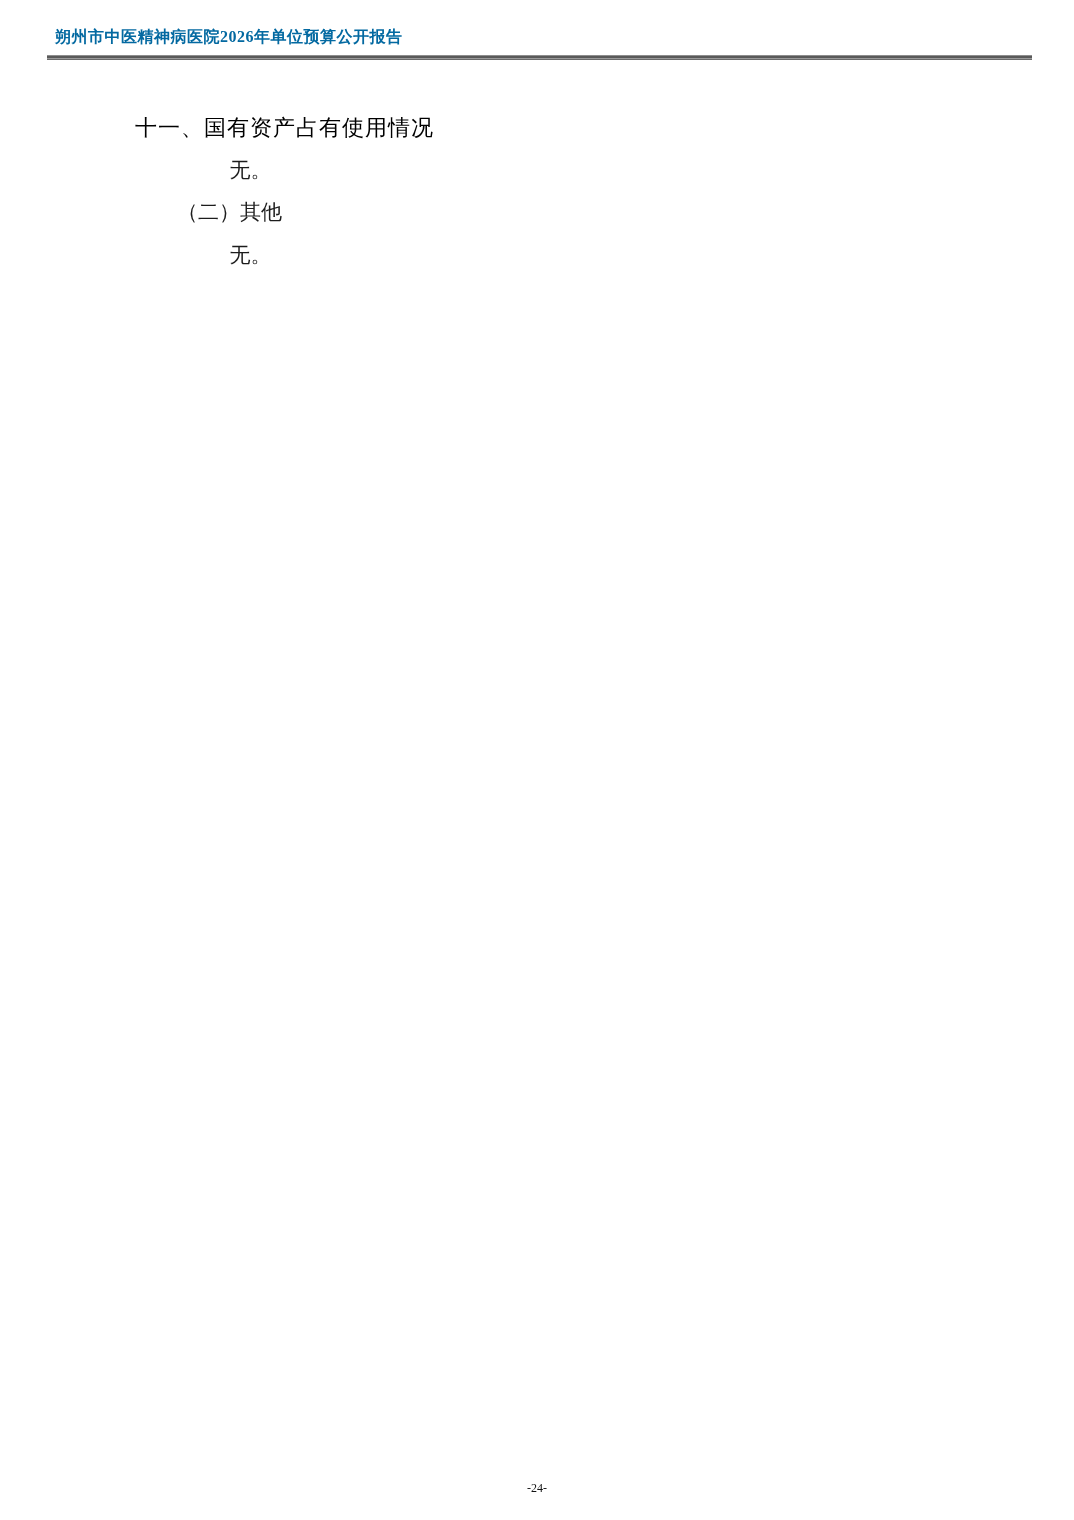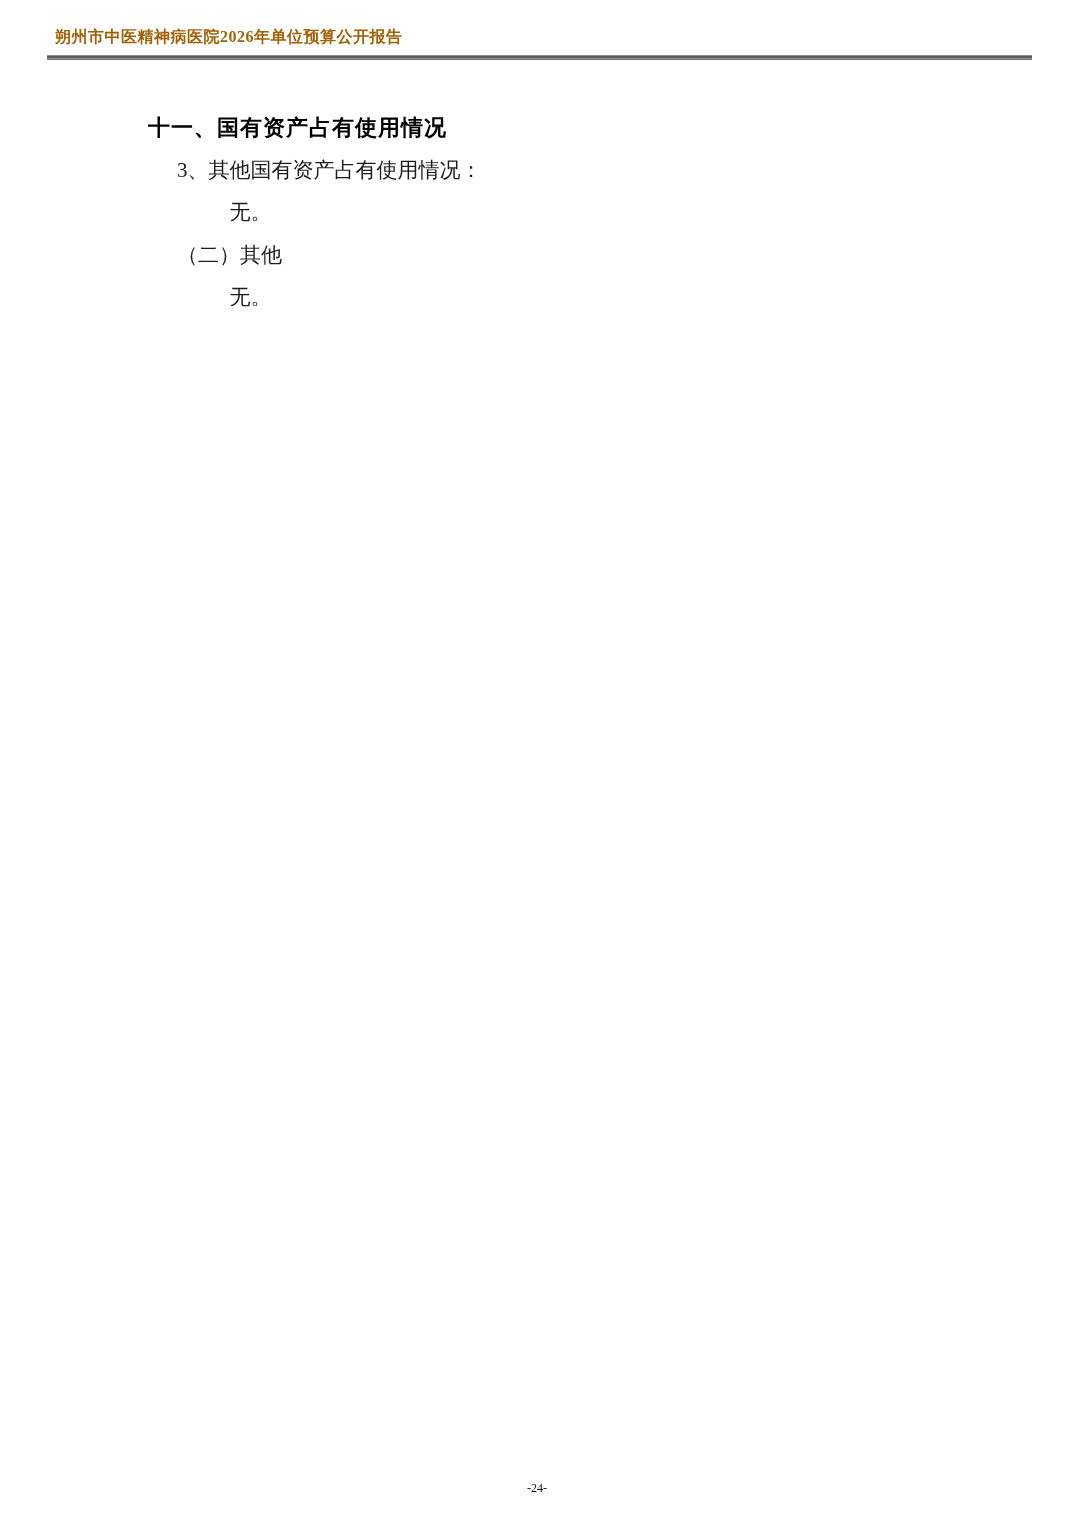--- a/index.html
+++ b/index.html
@@ -13,21 +13,21 @@
   }
   .page { position: absolute; inset: 0; }
 
   
   .doc-header-title {
     position: absolute;
     left: 55px; top: 27px;
     font-size: 16px;
     font-weight: bold;
     letter-spacing: 0.5px;
-    color: #a16207;
+    color: #0369a1;
     white-space: nowrap;
   }
   .doc-header-rule {
     position: absolute;
     left: 47px; top: 55px;
     width: 985px; height: 5px;
     background: linear-gradient(to bottom, #8d8d8d 0 1px, #5a5a5a 1px 3px, #999 3px 4px, #6b6b6b 4px 5px);
   }
 
   
@@ -36,25 +36,24 @@
     left: 135px; top: 107px;
     width: 806px;
     font-size: 21px;
     line-height: 42.2px;
     text-align: justify;
   }
   .content > * { margin: 0; padding: 0; }
   .section-heading {
     font-family: "Liberation Sans", "DejaVu Sans", sans-serif;
     font-size: 22px;
-    font-weight: bold;
+    font-weight: normal;
     color: #000;
     text-align: left;
     letter-spacing: 1px;
-    margin-left: 13px;
   }
   .sub-heading, .list-item-title {
     text-indent: 2em;
     text-align: left;
   }
   .para {
     text-indent: 2em;
     text-align: justify;
   }
   .answer {
@@ -80,21 +79,20 @@
   <div class="doc-header-rule"></div>
 
   <div class="content">
 
     <p class="section-heading">十一、国有资产占有使用情况</p>
 
 
 
 
 
-    <p class="sub-heading">3、其他国有资产占有使用情况：</p>
 
 
 
 
     <p class="answer">无。</p>
 
     <p class="list-item-title">（二）其他</p>
 
     <p class="answer">无。</p>
 

